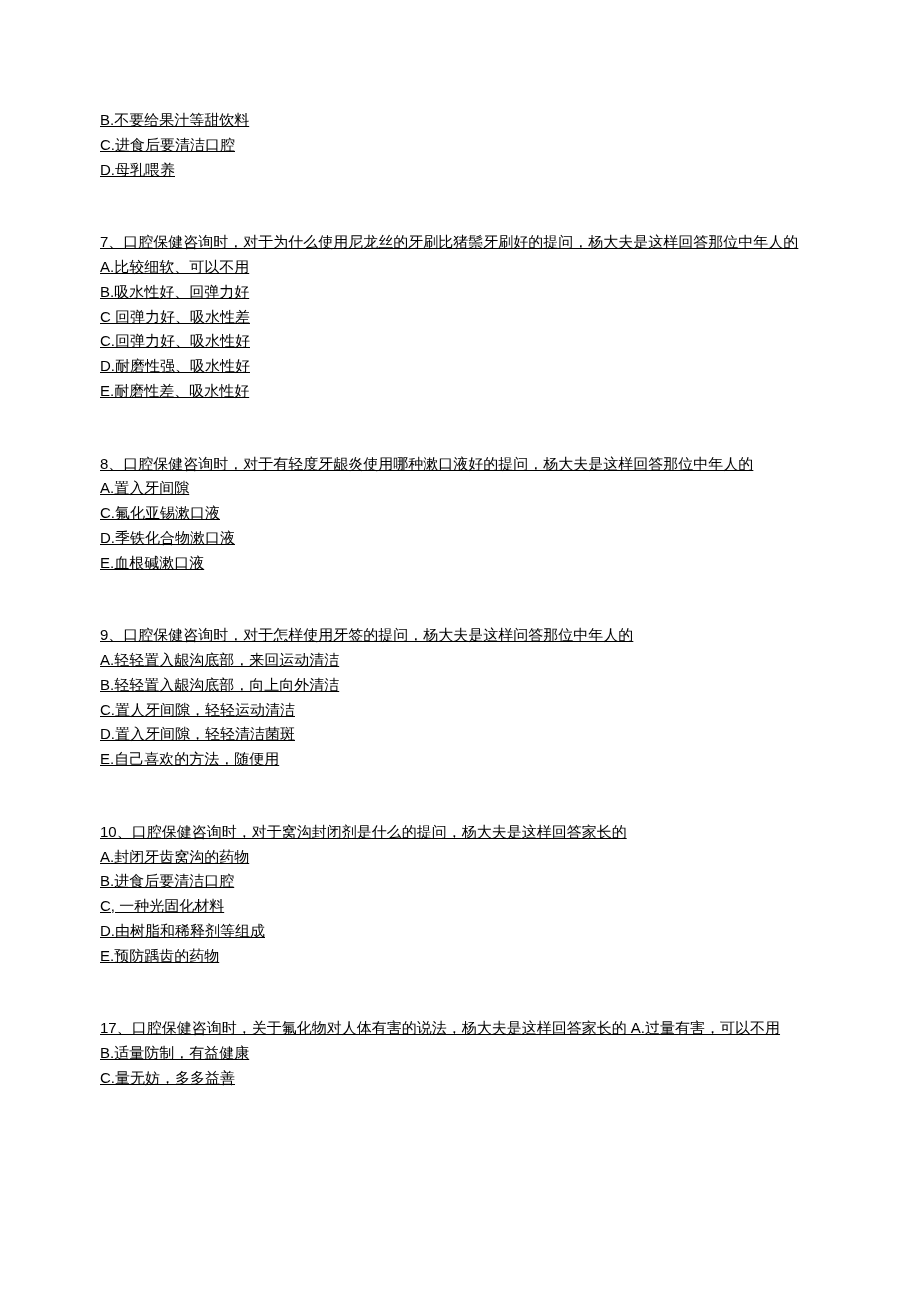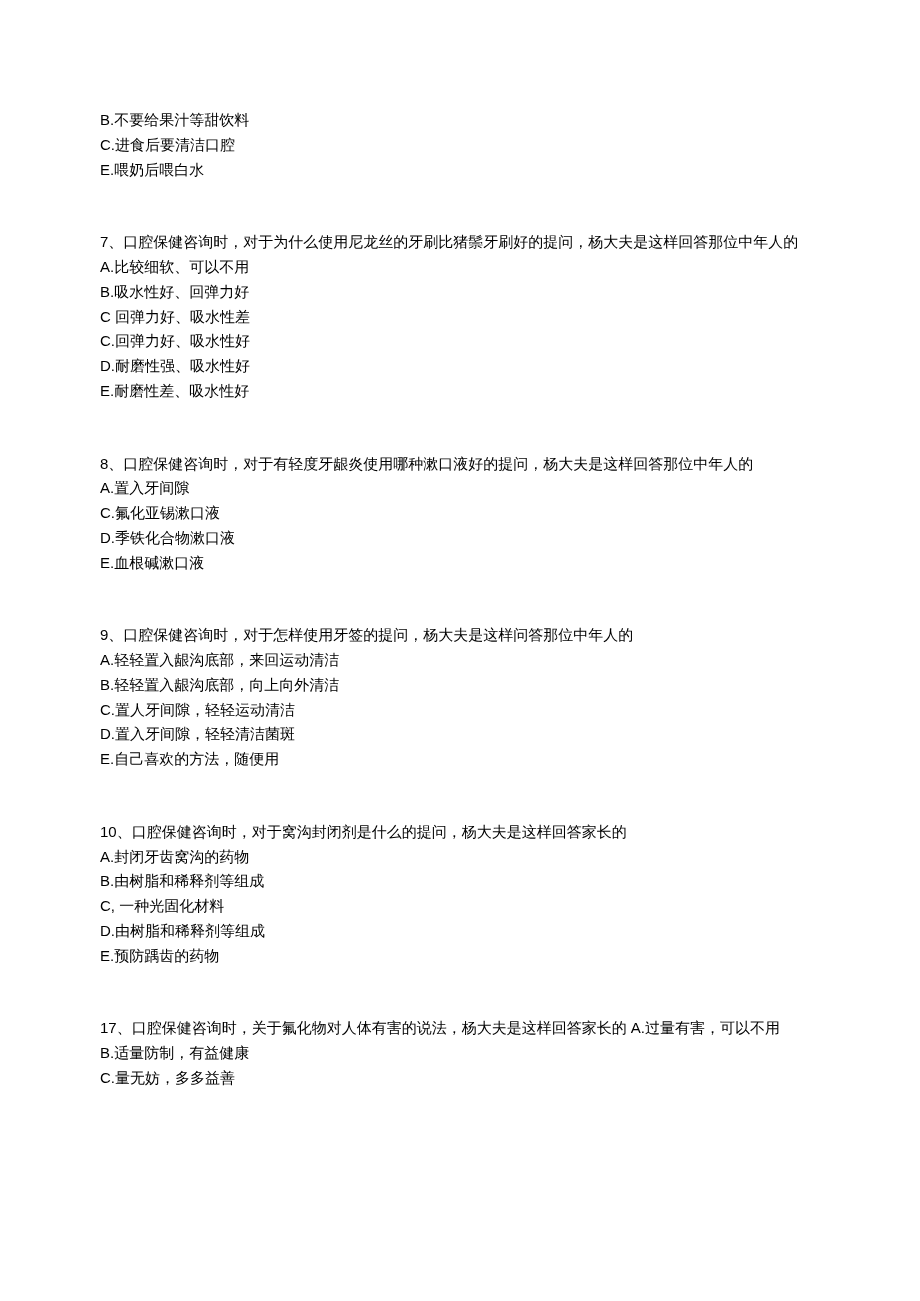--- a/index.html
+++ b/index.html
@@ -13,31 +13,32 @@
     font-family: "Microsoft YaHei", "SimSun", sans-serif;
     font-size: 15px;
     color: #000000;
     line-height: 1.65;
   }
   .block {
     margin-bottom: 48px;
   }
   .line {
     white-space: pre-wrap;
+    text-decoration: underline;
   }
 </style>
 </head>
 <body>
 
 <div class="page">
 
   <div class="block">
     <div class="line">B.不要给果汁等甜饮料</div>
     <div class="line">C.进食后要清洁口腔</div>
-    <div class="line">E.喂奶后喂白水</div>
+    <div class="line">D.母乳喂养</div>
   </div>
 
   <div class="block">
     <div class="line">7、口腔保健咨询时，对于为什么使用尼龙丝的牙刷比猪鬃牙刷好的提问，杨大夫是这样回答那位中年人的</div>
     <div class="line">A.比较细软、可以不用</div>
     <div class="line">B.吸水性好、回弹力好</div>
     <div class="line">C 回弹力好、吸水性差</div>
     <div class="line">C.回弹力好、吸水性好</div>
     <div class="line">D.耐磨性强、吸水性好</div>
     <div class="line">E.耐磨性差、吸水性好</div>
@@ -56,21 +57,21 @@
     <div class="line">A.轻轻置入龈沟底部，来回运动清洁</div>
     <div class="line">B.轻轻置入龈沟底部，向上向外清洁</div>
     <div class="line">C.置人牙间隙，轻轻运动清洁</div>
     <div class="line">D.置入牙间隙，轻轻清洁菌斑</div>
     <div class="line">E.自己喜欢的方法，随便用</div>
   </div>
 
   <div class="block">
     <div class="line">10、口腔保健咨询时，对于窝沟封闭剂是什么的提问，杨大夫是这样回答家长的</div>
     <div class="line">A.封闭牙齿窝沟的药物</div>
-    <div class="line">B.由树脂和稀释剂等组成</div>
+    <div class="line">B.进食后要清洁口腔</div>
     <div class="line">C, 一种光固化材料</div>
     <div class="line">D.由树脂和稀释剂等组成</div>
     <div class="line">E.预防踽齿的药物</div>
   </div>
 
   <div class="block">
     <div class="line">17、口腔保健咨询时，关于氟化物对人体有害的说法，杨大夫是这样回答家长的 A.过量有害，可以不用</div>
     <div class="line">B.适量防制，有益健康</div>
     <div class="line">C.量无妨，多多益善</div>
   </div>

